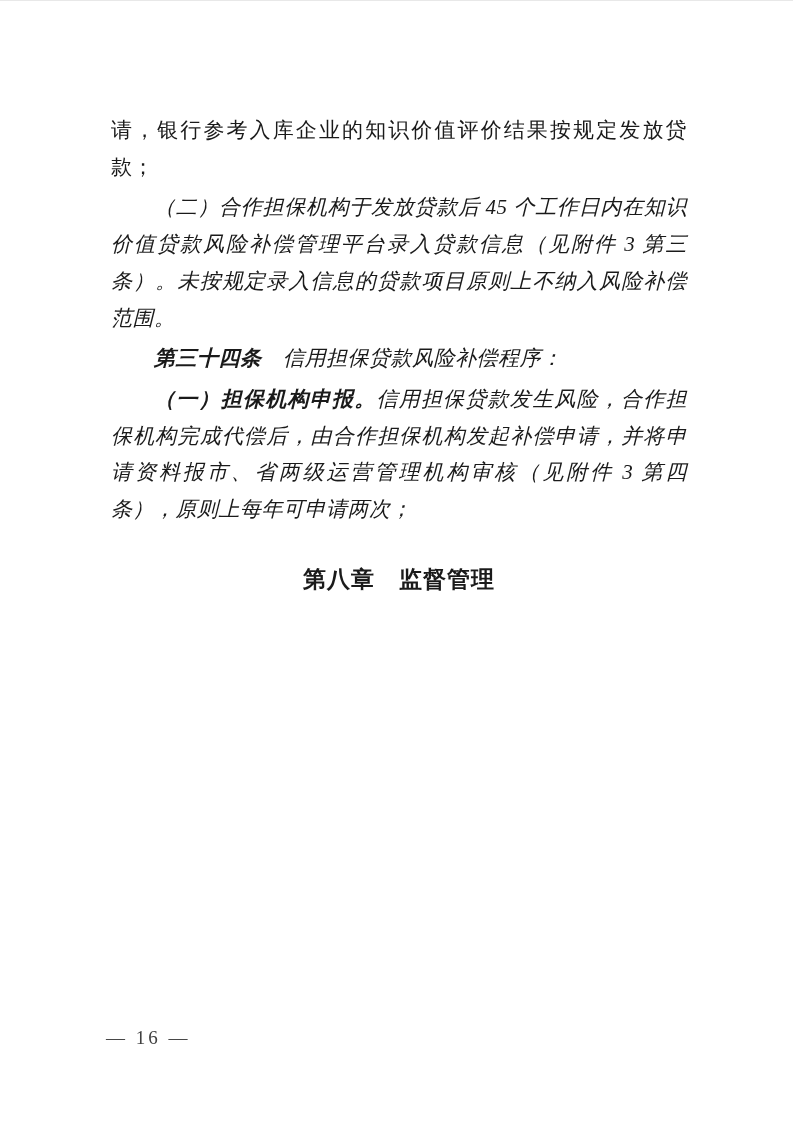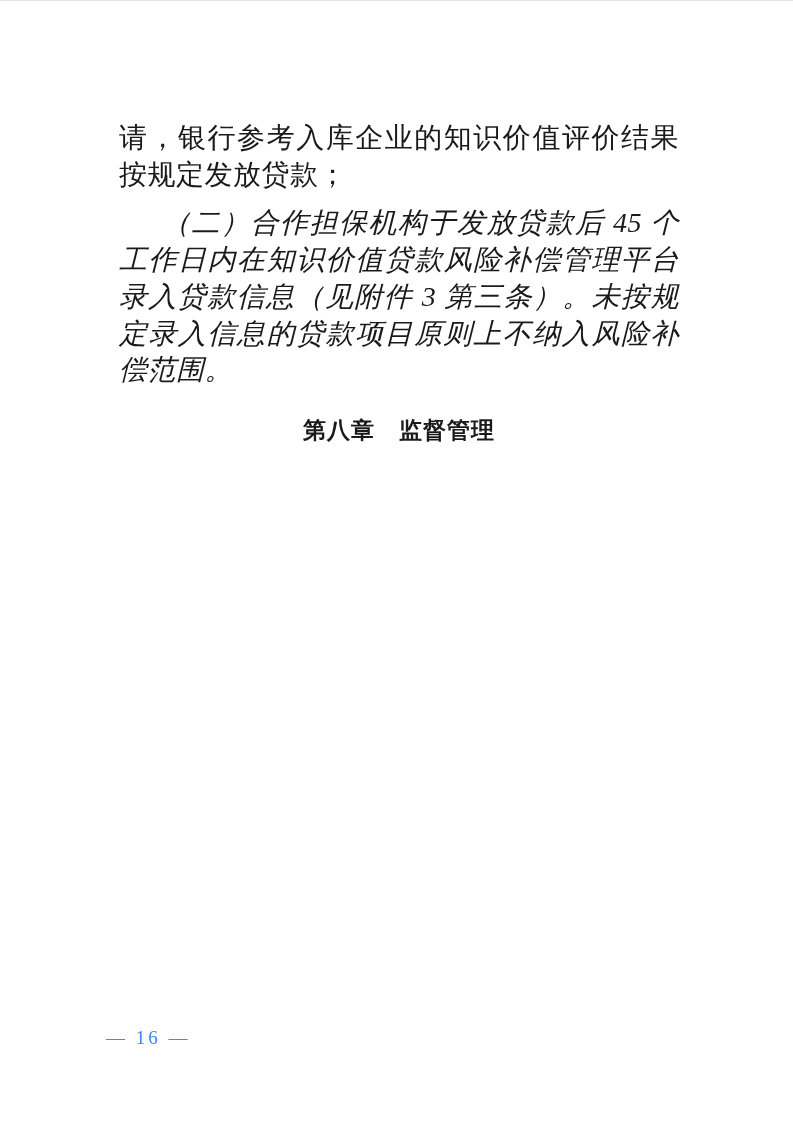--- a/index.html
+++ b/index.html
@@ -18,59 +18,61 @@
     box-sizing: border-box;
     border-top: 1px solid #e8e8e8;
   }
   .content {
     position: absolute;
     left: 107px;
     top: 107px;
     width: 584px;
   }
   p.paragraph {
-    margin: 12px;
-    font-size: 28px;
+    margin: 4px;
+    font-size: 21px;
     line-height: 36.7px;
     text-align: justify;
     text-justify: inter-ideograph;
     letter-spacing: 0.5px;
   }
   p.paragraph.indent {
     text-indent: 43px;
     font-style: italic;
   }
   .seg-bold {
     font-weight: bold;
   }
   h2.heading {
-    margin: 23px 0 19px 0;
+    margin: 35px 0 19px 0;
     text-align: center;
     font-size: 23px;
     font-weight: bold;
     line-height: 37px;
-    font-family: Liberation Serif, serif;
+    font-family: Liberation Mono, monospace;
     letter-spacing: 1px;
   }
   .footer {
     position: absolute;
     left: 106px;
     top: 1024px;
     font-size: 19px;
     line-height: 26px;
     letter-spacing: 3px;
-    color: #3b82f6;
+    color: #404040;
     font-family: "Liberation Serif", "DejaVu Serif", serif;
   }
 </style>
 </head>
 <body>
 
 <div class="page">
   <main class="content">
     <div id="blocks">
         <p class="paragraph"><span>请，银行参考入库企业的知识价值评价结果按规定发放贷款；</span></p>
         <p class="paragraph indent"><span>（二）合作担保机构于发放贷款后 45 个工作日内在知识价值贷款风险补偿管理平台录入贷款信息（见附件 3 第三条）。未按规定录入信息的贷款项目原则上不纳入风险补偿范围。</span></p>
+        <p class="paragraph indent"><span class="seg-bold">第三十四条</span><span>　信用担保贷款风险补偿程序：</span></p>
+        <p class="paragraph indent"><span class="seg-bold">（一）担保机构申报。</span><span>信用担保贷款发生风险，合作担保机构完成代偿后，由合作担保机构发起补偿申请，并将申请资料报市、省两级运营管理机构审核（见附件 3 第四条），原则上每年可申请两次；</span></p>
         <h2 class="heading"><span class="seg-bold">第八章　监督管理</span></h2>
       </div>
   </main>
   <div class="footer">— 16 —</div>
 </div>
 
 </body></html>

